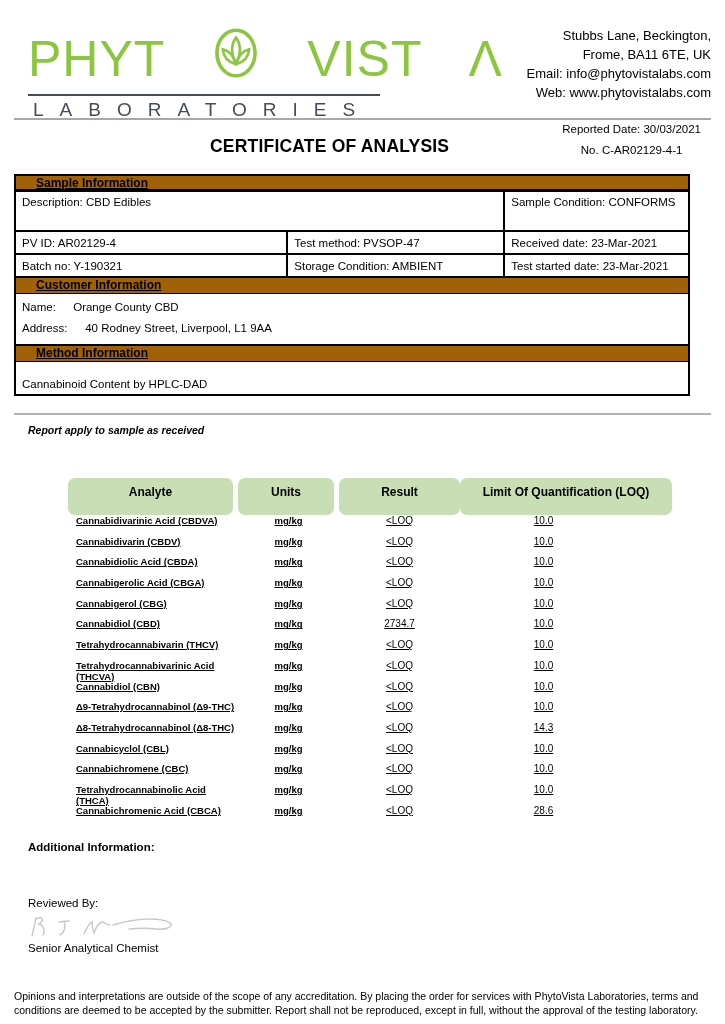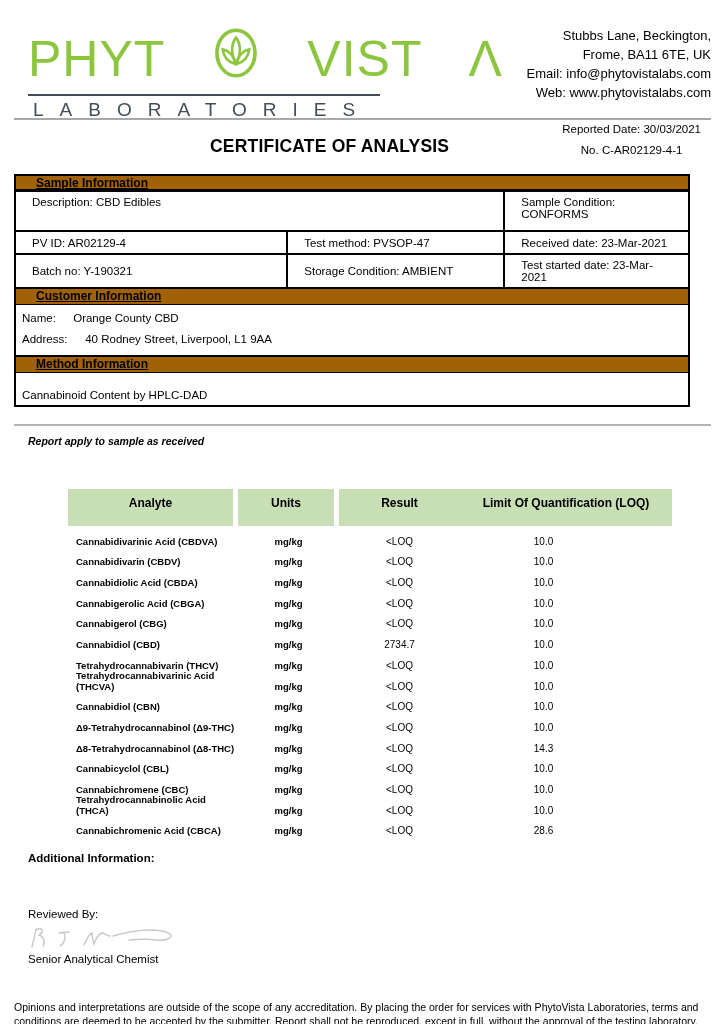--- a/index.html
+++ b/index.html
@@ -21,41 +21,41 @@
   
   .title-row { position:relative; height:50px; margin:0 14px; }
   .coa-title { position:absolute; left:196px; top:16px; font-size:17.5px; font-weight:bold; letter-spacing:.2px; }
   .report-meta { position:absolute; right:10px; top:4px; text-align:center; font-size:11.5px; line-height:11px; }
   .report-meta div { margin-bottom:10px; }
   
   .info-wrap { margin:4px 35px 0 14px; }
   .section-bar { background:#a16207; border:2px solid #000; border-bottom:1.5px solid #000; font-size:12px; font-weight:bold; padding:0 0 1px 20px; height:16px; line-height:14px; }
   .section-bar span { text-decoration:underline; }
   table.info { border-collapse:collapse; width:100%; font-size:11.5px; table-layout:fixed; }
-  table.info td { border:2px solid #000; padding:4px 16px;margin-left:19px; }
+  table.info td { border:2px solid #000; padding:4px 6px;margin-left:19px; }
   tr.desc-row td { height:40px; vertical-align:top; }
   tr.small-row td { height:23px; vertical-align:middle; }
   .box { border:2px solid #000; font-size:11.5px; }
   .cust-box { padding:3px 6px 5px; }
   .cust-line { line-height:21px; }
   .cust-label { display:inline-block; }
   .lbl-name { width:48px; }
   .lbl-addr { width:60px; }
   .method-box { padding:16px 6px; height:24px; }
   .rule2 { background:#b3b3b3; margin-top:17px; }
   .results-note { font-style:italic; font-weight:bold; font-size:10.5px; margin:9px 0 0 28px; }
   
   .results { margin:42px 0 0 68px; width:604px; }
   .rt-header { display:flex; height:37px; font-size:12px; font-weight:bold; }
-  .rt-header > div { background:#c8deb4; text-align:center; padding-top:7px; }
+  .rt-header > div { background:#c8deb4; text-align:center; padding-top:7px;border-radius:7px; }
   .rt-h1 { width:165px; margin-right:5px; }
   .rt-h2 { width:96px; margin-right:5px; }
   .rt-h3 { width:121px; }
   .rt-h4 { width:212px; }
-  .rt-row { display:flex; height:20.7px; align-items:flex-end; }
+  .rt-row { display:flex; height:20.7px; align-items:flex-start;text-decoration:underline; }
   .rt-c1 { width:170px; padding-left:8px; font-weight:bold; font-size:9.5px; }
   .rt-c2 { width:101px; text-align:center; font-weight:bold; font-size:9.5px; }
   .rt-c3 { width:121px; text-align:center; font-size:10px; }
   .rt-c4 { width:212px; text-align:center; font-size:10px; padding-right:45px; }
   
   .additional { margin:16px 0 0 28px; font-size:11.5px; font-weight:bold; }
   .reviewed { margin:44px 0 0 28px; font-size:11.5px; }
   .sig { margin:4px 0 0 0; display:block; }
   .rev-name { line-height:15px; }
   .footer { margin:34px 14px 0; font-size:10.5px; line-height:13.5px; }

